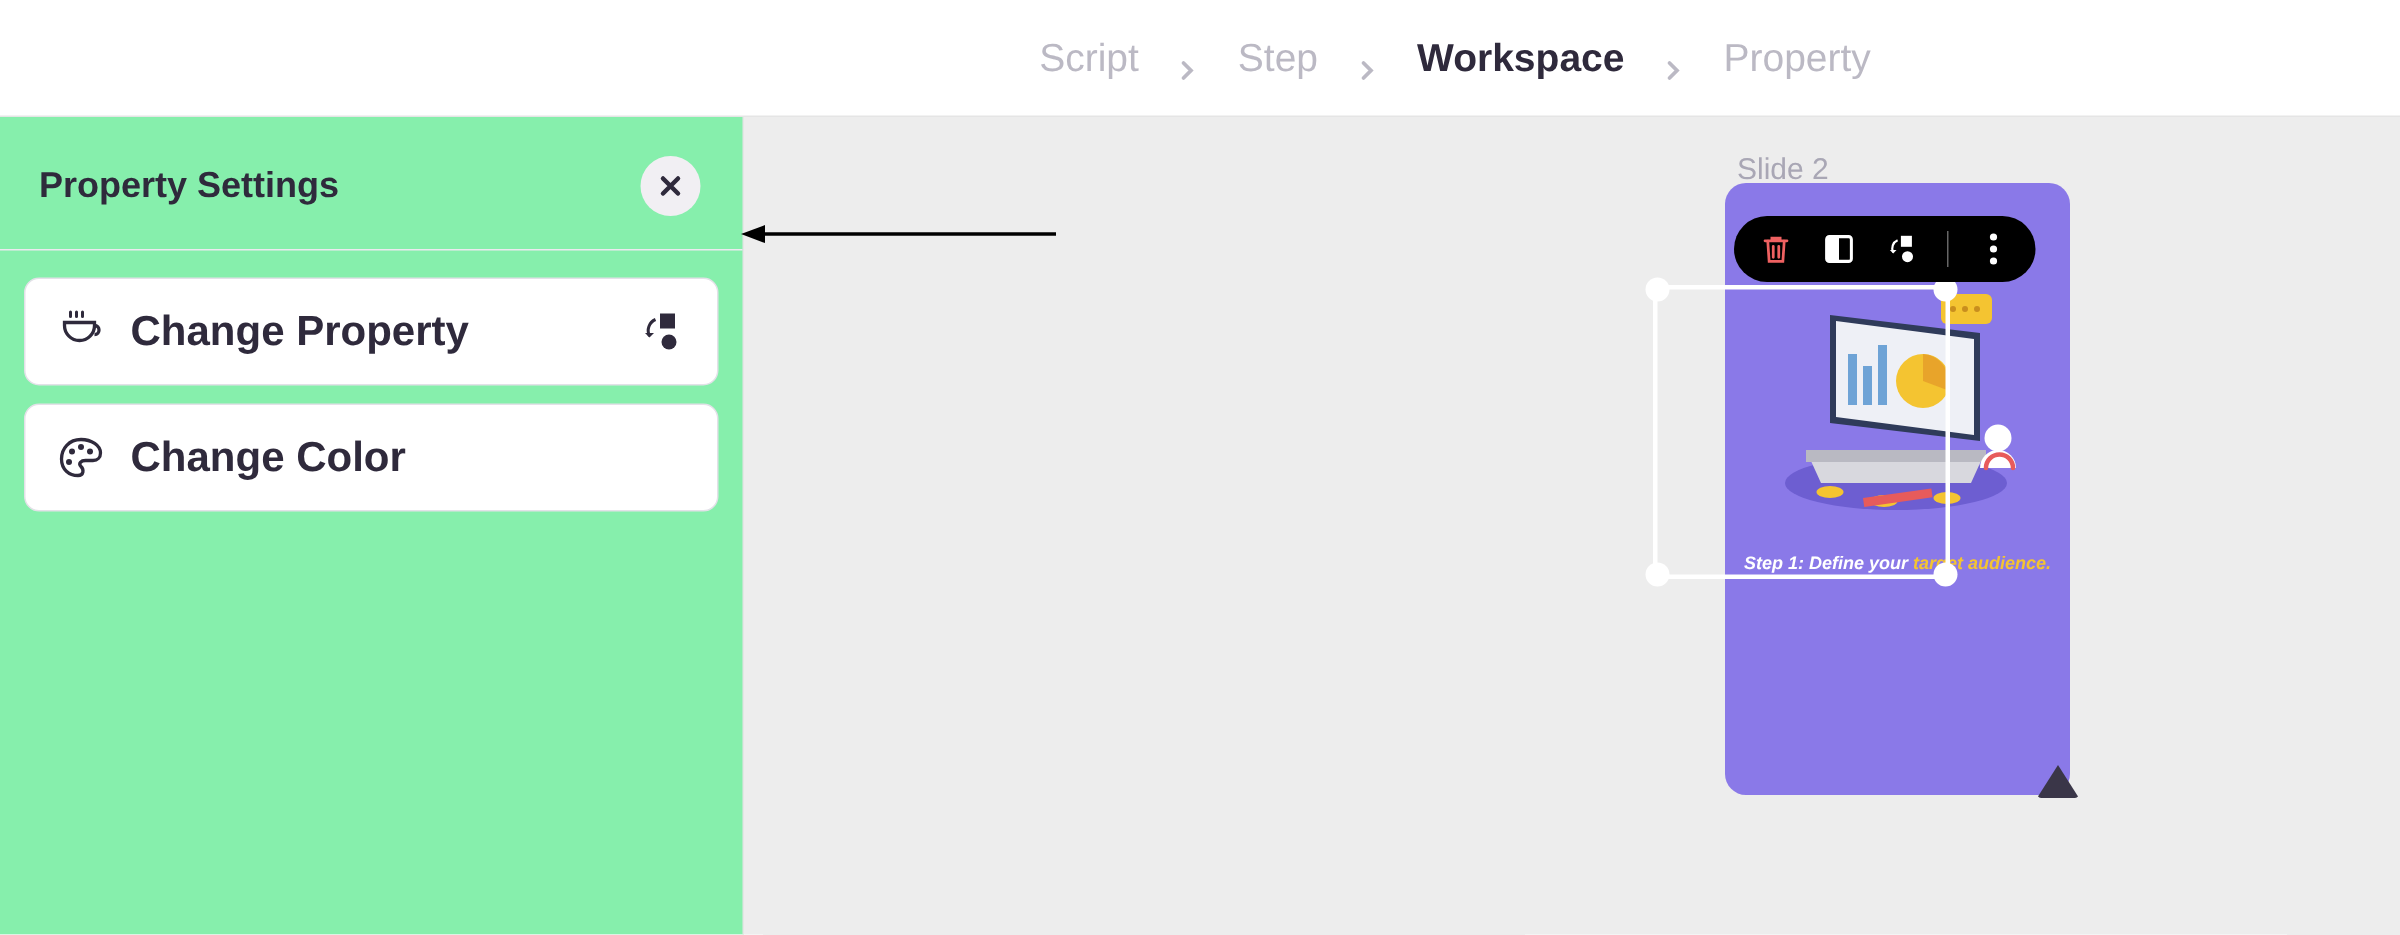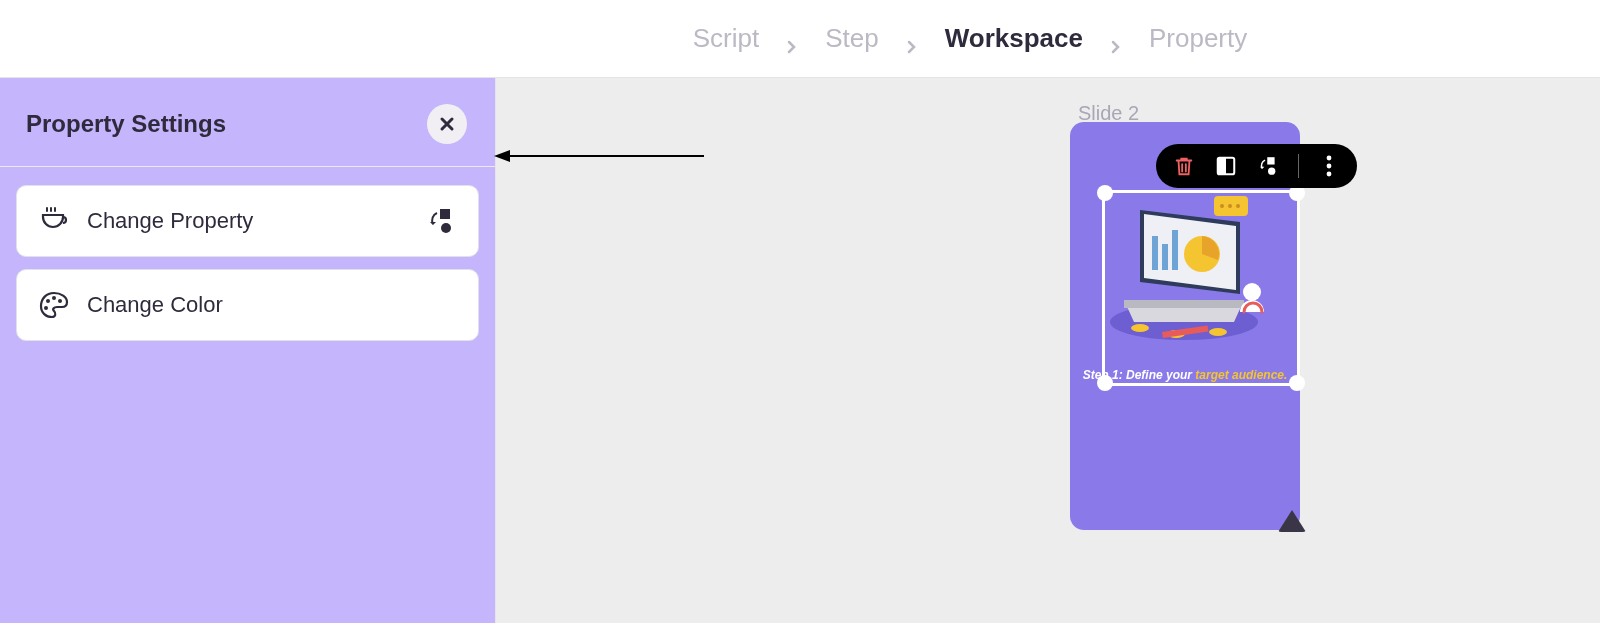--- a/index.html
+++ b/index.html
@@ -44,21 +44,21 @@
     }
 
     
     .main {
       display: flex;
       height: calc(623px - 78px);
     }
     .sidebar {
       width: 496px;
       height: 100%;
-      background: #c4b5fd;
+      background: #86efac;
       border-right: 1px solid #e5e5e5;
       position: relative;
     }
     .sidebar-header {
       display: flex;
       align-items: center;
       justify-content: space-between;
       padding: 26px 28px 22px 26px;
       border-bottom: 1px solid #eceaf0;
     }
@@ -93,23 +93,23 @@
       justify-content: space-between;
       cursor: pointer;
       background: #fff;
     }
     .setting-left {
       display: flex;
       align-items: center;
       gap: 16px;
     }
     .setting-label {
-      font-size: 22px;
+      font-size: 28px;
       color: #2f2a3c;
-      font-weight: 400;
+      font-weight: 700;
     }
     .icon-box {
       width: 34px;
       height: 34px;
       display: flex;
       align-items: center;
       justify-content: center;
       color: #2f2a3c;
     }
 
@@ -123,21 +123,21 @@
     .arrow-annot {
       position: absolute;
       left: 490px;
       top: 146px;
       pointer-events: none;
     }
 
     
     .slide-group {
       position: absolute;
-      left: 1070px;
+      left: 1150px;
       top: 122px;
     }
     .slide-label {
       position: absolute;
       left: 8px;
       top: -20px;
       font-size: 20px;
       color: #a9a7b5;
       font-weight: 400;
     }

